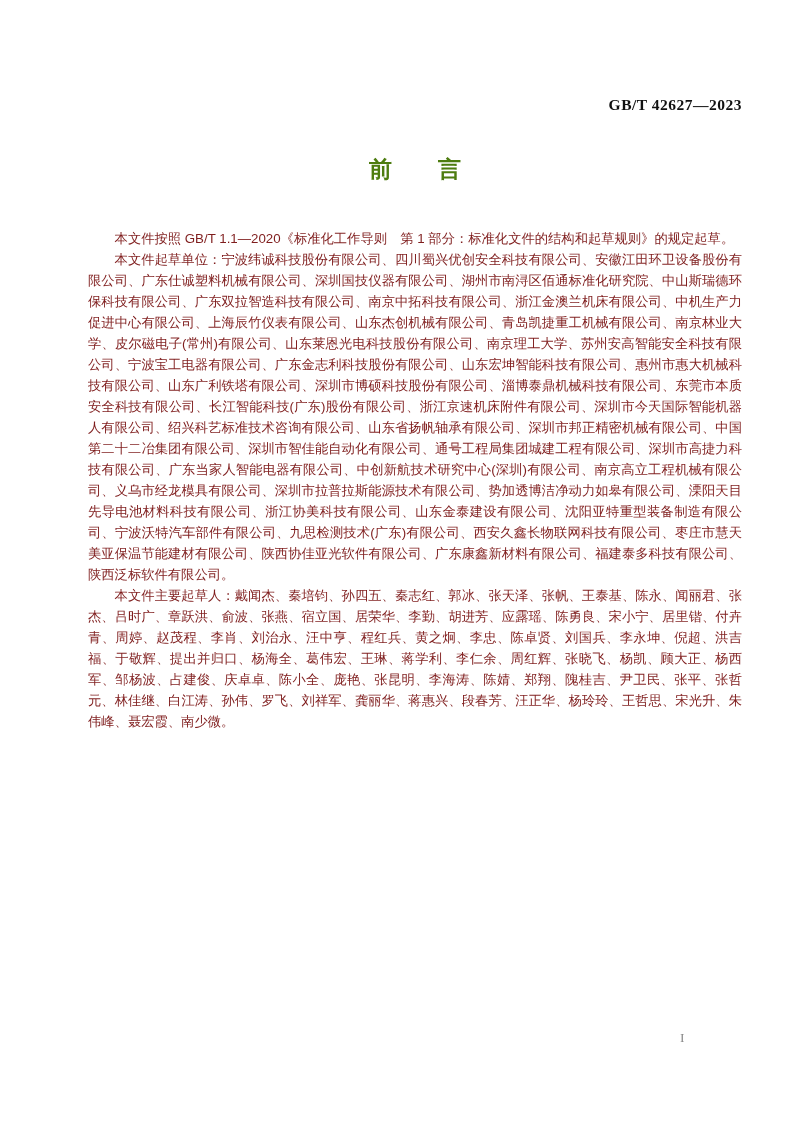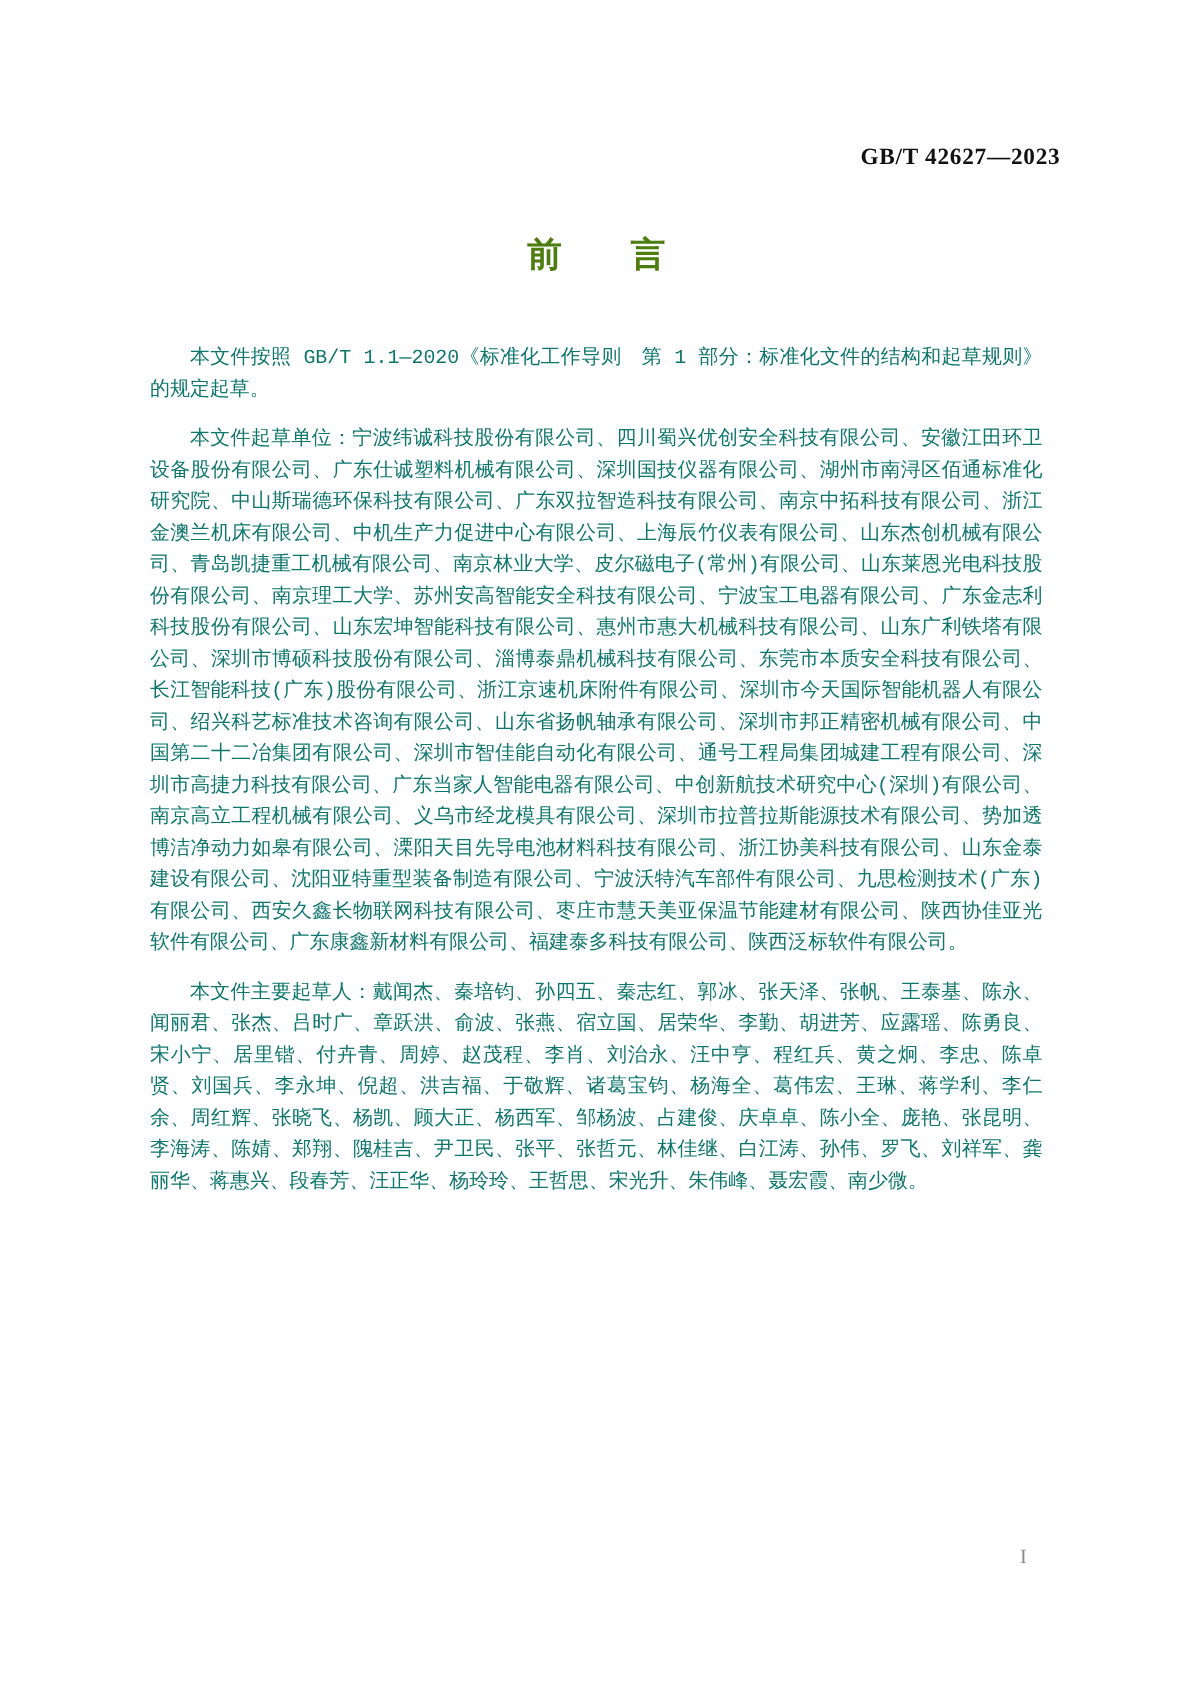--- a/index.html
+++ b/index.html
@@ -6,21 +6,21 @@
     margin: 0;
     padding: 0;
     background: #ffffff;
   }
   .page {
     position: relative;
     width: 793px;
     height: 1122px;
     background: #ffffff;
     box-sizing: border-box;
-    padding: 96px 86px 0 88px;
+    padding: 96px 51px 0 88px;
     color: #1b1b1b;
     font-family: "DejaVu Serif", "Liberation Serif", serif;
     overflow: hidden;
   }
   .doc-number {
     text-align: right;
     font-family: "Liberation Serif", "DejaVu Serif", serif;
     font-weight: 700;
     font-size: 15.5px;
     letter-spacing: 0.5px;
@@ -31,27 +31,27 @@
     text-align: center;
     font-family: "DejaVu Sans", "Liberation Sans", sans-serif;
     font-weight: 700;
     font-size: 23px;
     color: #4d7c0f;
   }
   .body-text {
     margin-top: 43px;
   }
   .body-text p {
-    margin: 12px;
+    margin: 0;
     font-size: 13.3px;
     line-height: 21px;
     text-align: justify;
     text-indent: 2em;
-    font-family: Liberation Mono, monospace;
-    color: #0f766e;
+    font-family: Liberation Sans, sans-serif;
+    color: #7f1d1d;
   }
   .page-number {
     position: absolute;
     top: 1030px;
     left: 680px;
     font-family: "Liberation Serif", "DejaVu Serif", serif;
     font-size: 13.5px;
     color: #8a8a8a;
   }
 </style>
@@ -60,18 +60,18 @@
 
 <div class="page">
 
   <div class="doc-number">GB/T 42627—2023</div>
 
   <h1 class="fw-title">前　　言</h1>
 
   <div class="body-text">
     <p>本文件按照 GB/T 1.1—2020《标准化工作导则　第 1 部分：标准化文件的结构和起草规则》的规定起草。</p>
     <p>本文件起草单位：宁波纬诚科技股份有限公司、四川蜀兴优创安全科技有限公司、安徽江田环卫设备股份有限公司、广东仕诚塑料机械有限公司、深圳国技仪器有限公司、湖州市南浔区佰通标准化研究院、中山斯瑞德环保科技有限公司、广东双拉智造科技有限公司、南京中拓科技有限公司、浙江金澳兰机床有限公司、中机生产力促进中心有限公司、上海辰竹仪表有限公司、山东杰创机械有限公司、青岛凯捷重工机械有限公司、南京林业大学、皮尔磁电子(常州)有限公司、山东莱恩光电科技股份有限公司、南京理工大学、苏州安高智能安全科技有限公司、宁波宝工电器有限公司、广东金志利科技股份有限公司、山东宏坤智能科技有限公司、惠州市惠大机械科技有限公司、山东广利铁塔有限公司、深圳市博硕科技股份有限公司、淄博泰鼎机械科技有限公司、东莞市本质安全科技有限公司、长江智能科技(广东)股份有限公司、浙江京速机床附件有限公司、深圳市今天国际智能机器人有限公司、绍兴科艺标准技术咨询有限公司、山东省扬帆轴承有限公司、深圳市邦正精密机械有限公司、中国第二十二冶集团有限公司、深圳市智佳能自动化有限公司、通号工程局集团城建工程有限公司、深圳市高捷力科技有限公司、广东当家人智能电器有限公司、中创新航技术研究中心(深圳)有限公司、南京高立工程机械有限公司、义乌市经龙模具有限公司、深圳市拉普拉斯能源技术有限公司、势加透博洁净动力如皋有限公司、溧阳天目先导电池材料科技有限公司、浙江协美科技有限公司、山东金泰建设有限公司、沈阳亚特重型装备制造有限公司、宁波沃特汽车部件有限公司、九思检测技术(广东)有限公司、西安久鑫长物联网科技有限公司、枣庄市慧天美亚保温节能建材有限公司、陕西协佳亚光软件有限公司、广东康鑫新材料有限公司、福建泰多科技有限公司、陕西泛标软件有限公司。</p>
-    <p>本文件主要起草人：戴闻杰、秦培钧、孙四五、秦志红、郭冰、张天泽、张帆、王泰基、陈永、闻丽君、张杰、吕时广、章跃洪、俞波、张燕、宿立国、居荣华、李勤、胡进芳、应露瑶、陈勇良、宋小宁、居里锴、付卉青、周婷、赵茂程、李肖、刘治永、汪中亨、程红兵、黄之炯、李忠、陈卓贤、刘国兵、李永坤、倪超、洪吉福、于敬辉、诸葛宝钧、杨海全、葛伟宏、王琳、蒋学利、李仁余、周红辉、张晓飞、杨凯、顾大正、杨西军、邹杨波、占建俊、庆卓卓、陈小全、庞艳、张昆明、李海涛、陈婧、郑翔、隗桂吉、尹卫民、张平、张哲元、林佳继、白江涛、孙伟、罗飞、刘祥军、龚丽华、蒋惠兴、段春芳、汪正华、杨玲玲、王哲思、宋光升、朱伟峰、聂宏霞、南少微。</p>
+    <p>本文件主要起草人：戴闻杰、秦培钧、孙四五、秦志红、郭冰、张天泽、张帆、王泰基、陈永、闻丽君、张杰、吕时广、章跃洪、俞波、张燕、宿立国、居荣华、李勤、胡进芳、应露瑶、陈勇良、宋小宁、居里锴、付卉青、周婷、赵茂程、李肖、刘治永、汪中亨、程红兵、黄之炯、李忠、陈卓贤、刘国兵、李永坤、倪超、洪吉福、于敬辉、提出并归口、杨海全、葛伟宏、王琳、蒋学利、李仁余、周红辉、张晓飞、杨凯、顾大正、杨西军、邹杨波、占建俊、庆卓卓、陈小全、庞艳、张昆明、李海涛、陈婧、郑翔、隗桂吉、尹卫民、张平、张哲元、林佳继、白江涛、孙伟、罗飞、刘祥军、龚丽华、蒋惠兴、段春芳、汪正华、杨玲玲、王哲思、宋光升、朱伟峰、聂宏霞、南少微。</p>
   </div>
 
   <div class="page-number">I</div>
 
 </div>
 
 </body></html>

